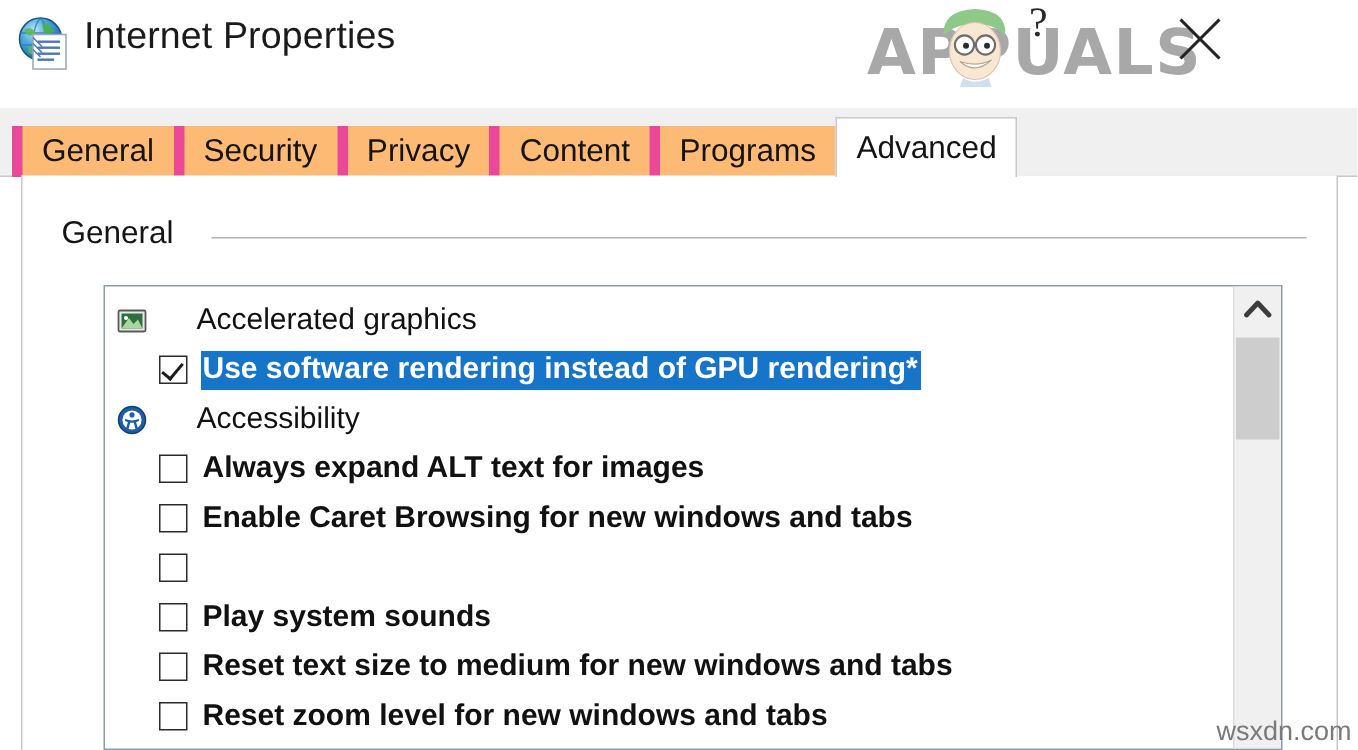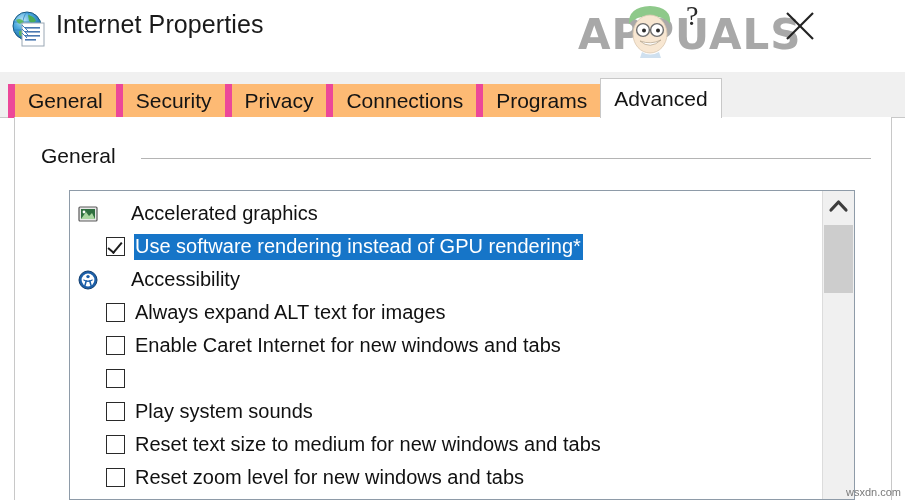--- a/index.html
+++ b/index.html
@@ -181,20 +181,21 @@
     display: flex;
     align-items: center;
     white-space: nowrap;
   }
   .row.category {
     padding-left: 8px;
     gap: 25px;
   }
   .row.option {
     padding-left: 36px;
+    font-weight: bold;
   }
   .cat-icon {
     width: 20px; height: 20px;
     margin-right: 8px;
     flex: 0 0 auto;
   }
   .cat-label {
     font-size: 20px;
     color: #111111;
   }
@@ -249,21 +250,21 @@
     width: 29px;
     height: 68px;
     background: #cdcdcd;
     cursor: pointer;
   }
 
   
   .wsxdn {
     position: absolute;
     right: 4px; bottom: 2px;
-    font-size: 11px;
+    font-size: 18px;
     color: #7a7a7a;
     font-family: "Liberation Sans", sans-serif;
     z-index: 40;
   }
 </style>
 </head>
 <body>
 
 <div id="app">
 
@@ -320,21 +321,21 @@
         <line x1="35" y1="9" x2="9" y2="35" stroke="#222222" stroke-width="2.1"></line>
       </svg>
     </span>
   </div>
 
   <div class="tabstrip">
     <div class="tabs" id="tabs-host">
         <div class="tab">General</div>
         <div class="tab">Security</div>
         <div class="tab">Privacy</div>
-        <div class="tab">Connections</div>
+        <div class="tab">Content</div>
         <div class="tab">Programs</div>
         <div class="tab active">Advanced</div>
       </div>
   </div>
 
   <div class="page">
 
     <div class="group-header">
       <span class="group-label">General</span>
       <span class="group-rule"></span>
@@ -364,21 +365,21 @@
                 <path d="M8.2 11 L7 15.4 M11.8 11 L13 15.4" stroke="#1c5fa8" stroke-width="1.6" stroke-linecap="round"></path>
               </svg></span>
             <span class="cat-label">Accessibility</span>
           </div>
           <div class="row option">
             <span class="cbox"></span>
             <span class="opt-label">Always expand ALT text for images</span>
           </div>
           <div class="row option">
             <span class="cbox"></span>
-            <span class="opt-label">Enable Caret Internet for new windows and tabs</span>
+            <span class="opt-label">Enable Caret Browsing for new windows and tabs</span>
           </div>
           <div class="row option">
             <span class="cbox"></span>
           </div>
           <div class="row option">
             <span class="cbox"></span>
             <span class="opt-label">Play system sounds</span>
           </div>
           <div class="row option">
             <span class="cbox"></span>

